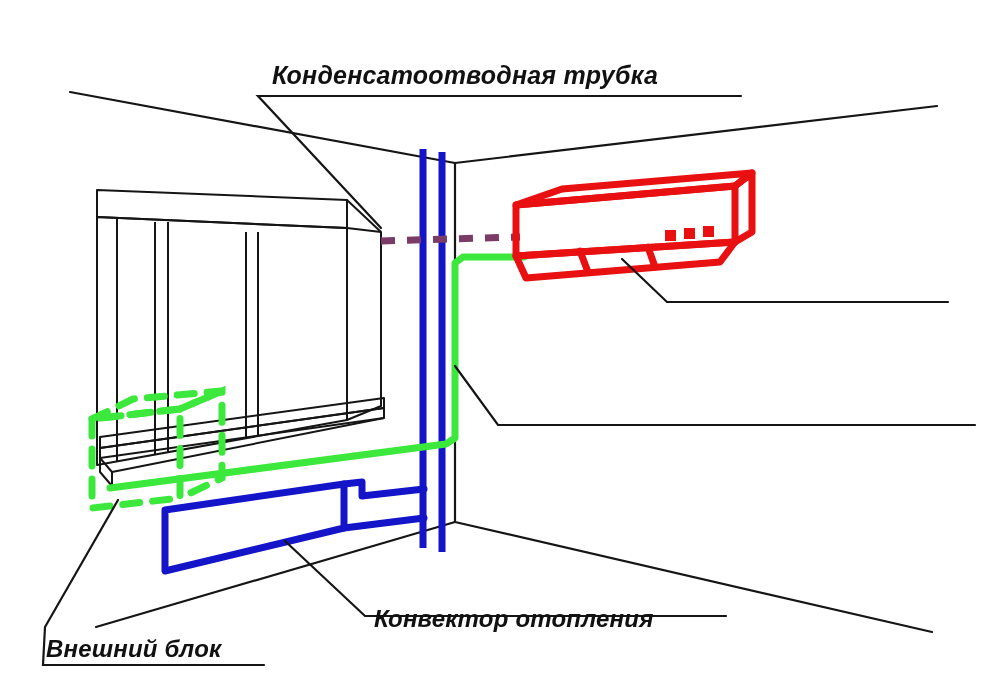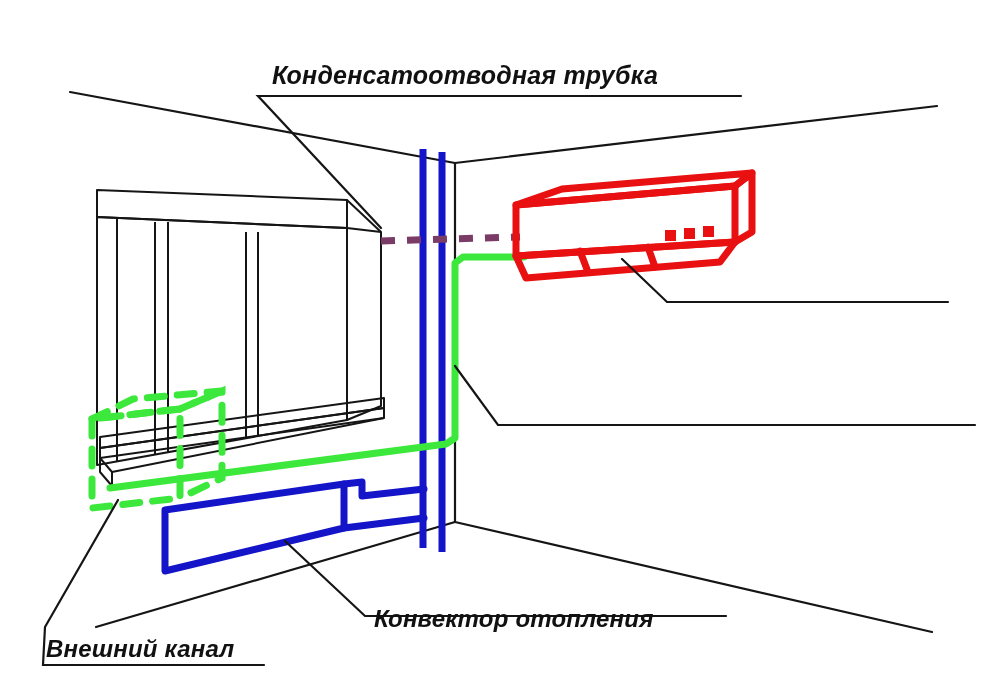--- a/index.html
+++ b/index.html
@@ -148,15 +148,15 @@
       <path d="M 118,500 L 45,627 L 43,665 L 264,665"></path>
     </g>
   </svg>
 
   <div class="lbl lbl-title" style="left:272px; top:62px;">Конденсатоотводная трубка</div>
 
 
 
   <div class="lbl lbl-reg" style="left:374px; top:586px;margin-top:20px;">Конвектор отопления</div>
 
-  <div class="lbl lbl-reg" style="left:46px; top:636px;">Внешний канал</div>
+  <div class="lbl lbl-reg" style="left:46px; top:636px;">Внешний блок</div>
 
 </div>
 
 </body></html>

